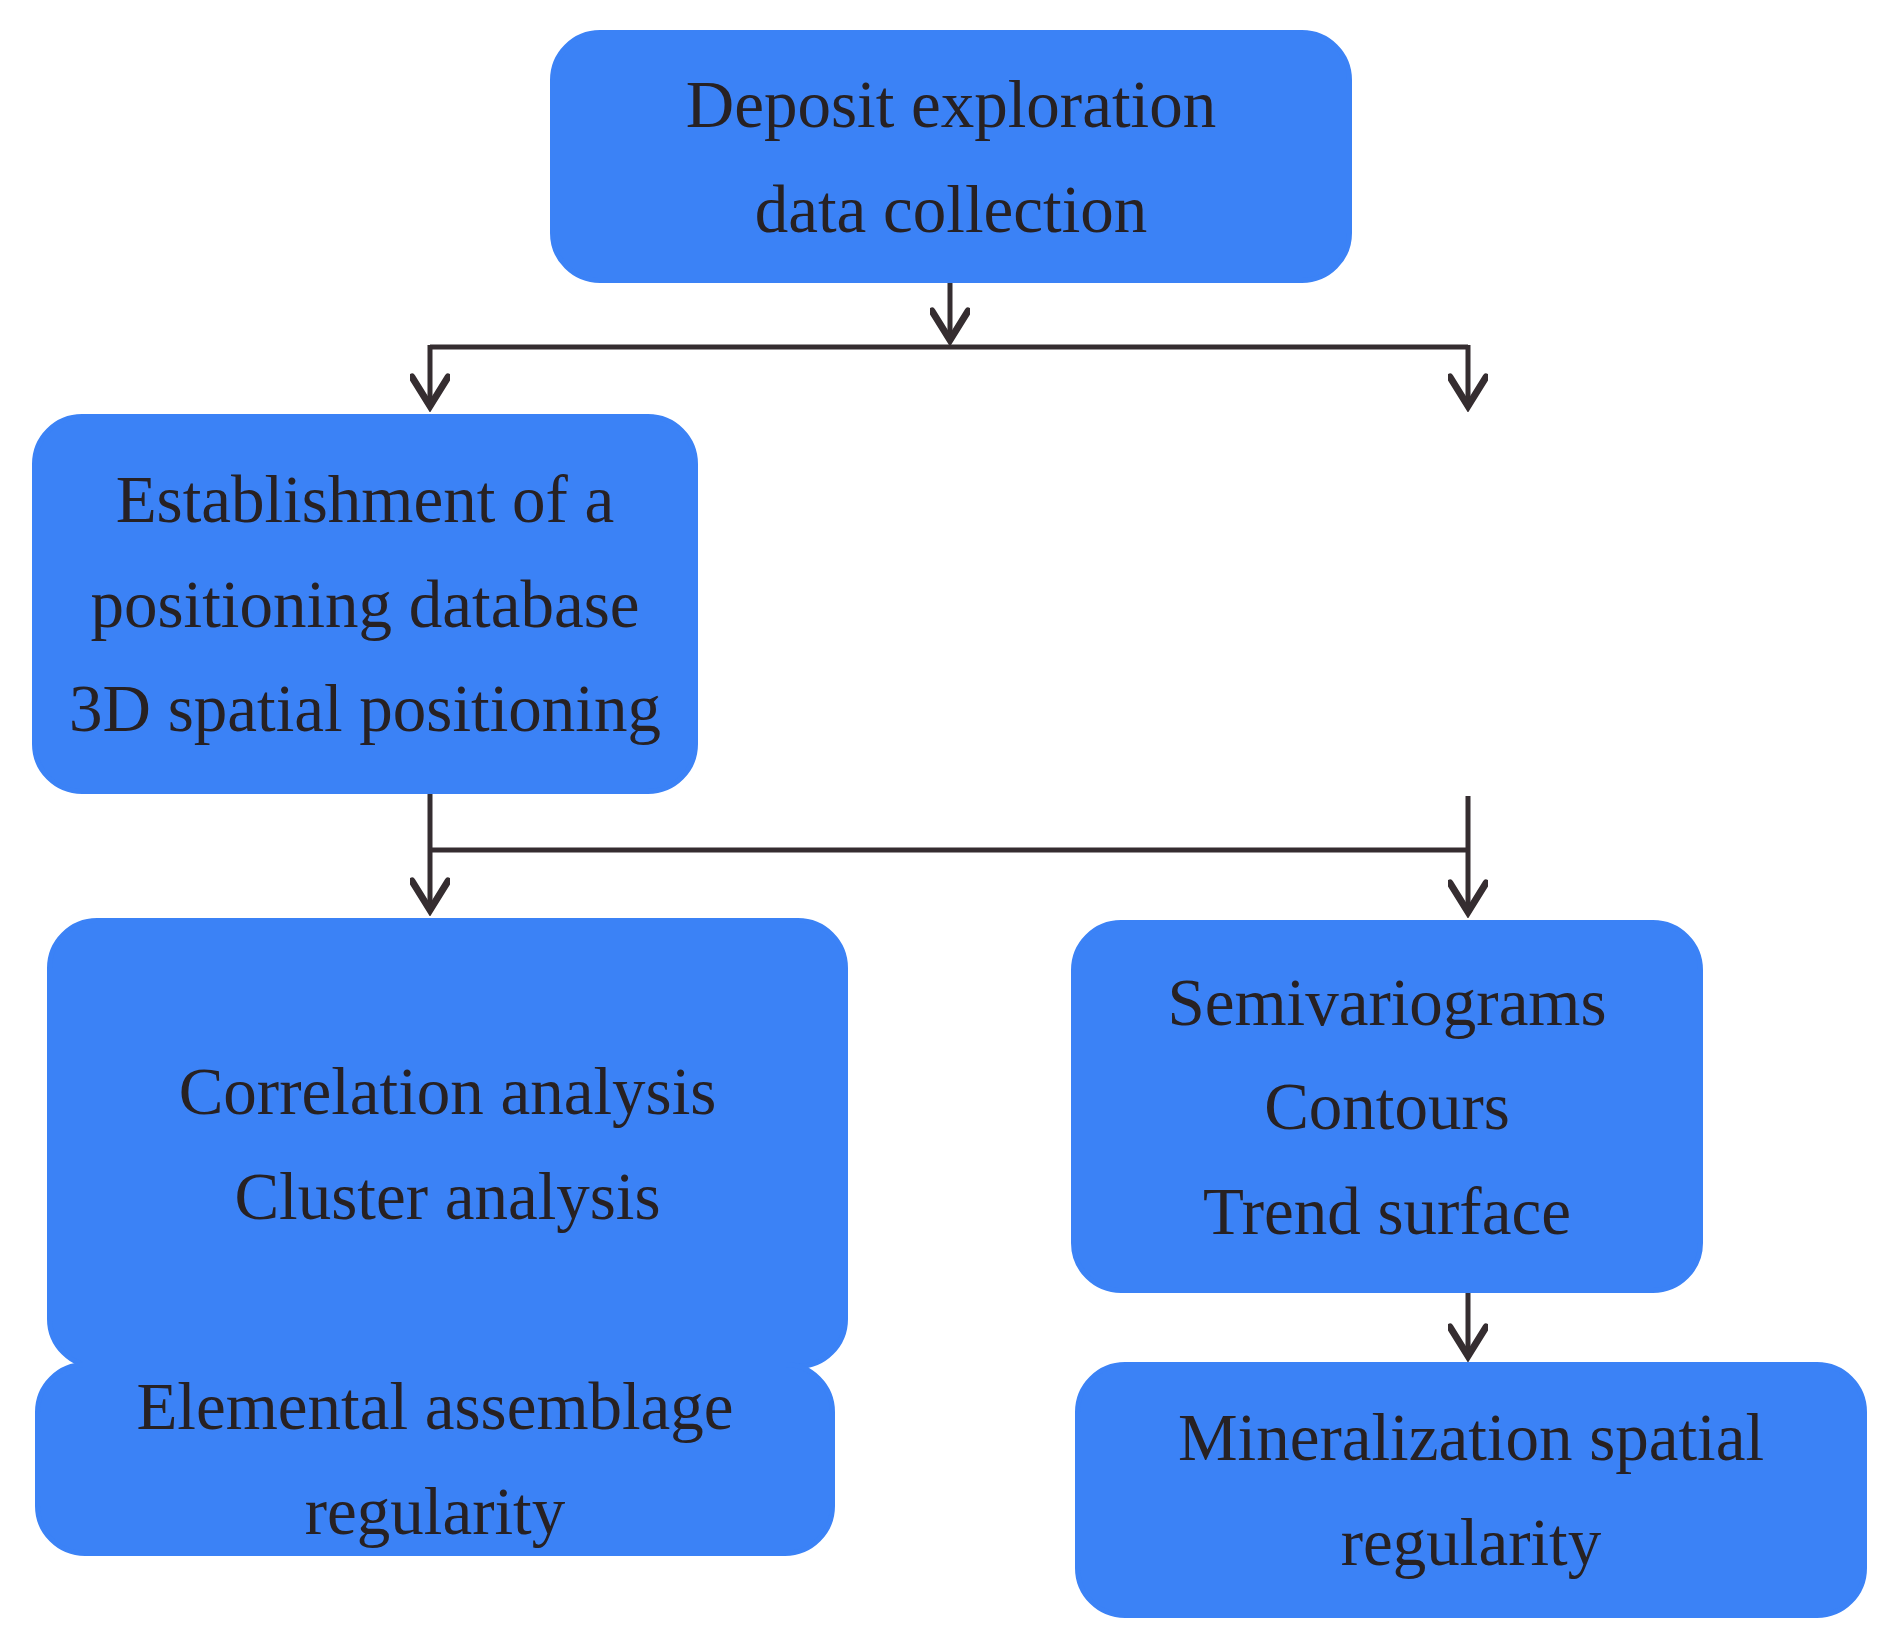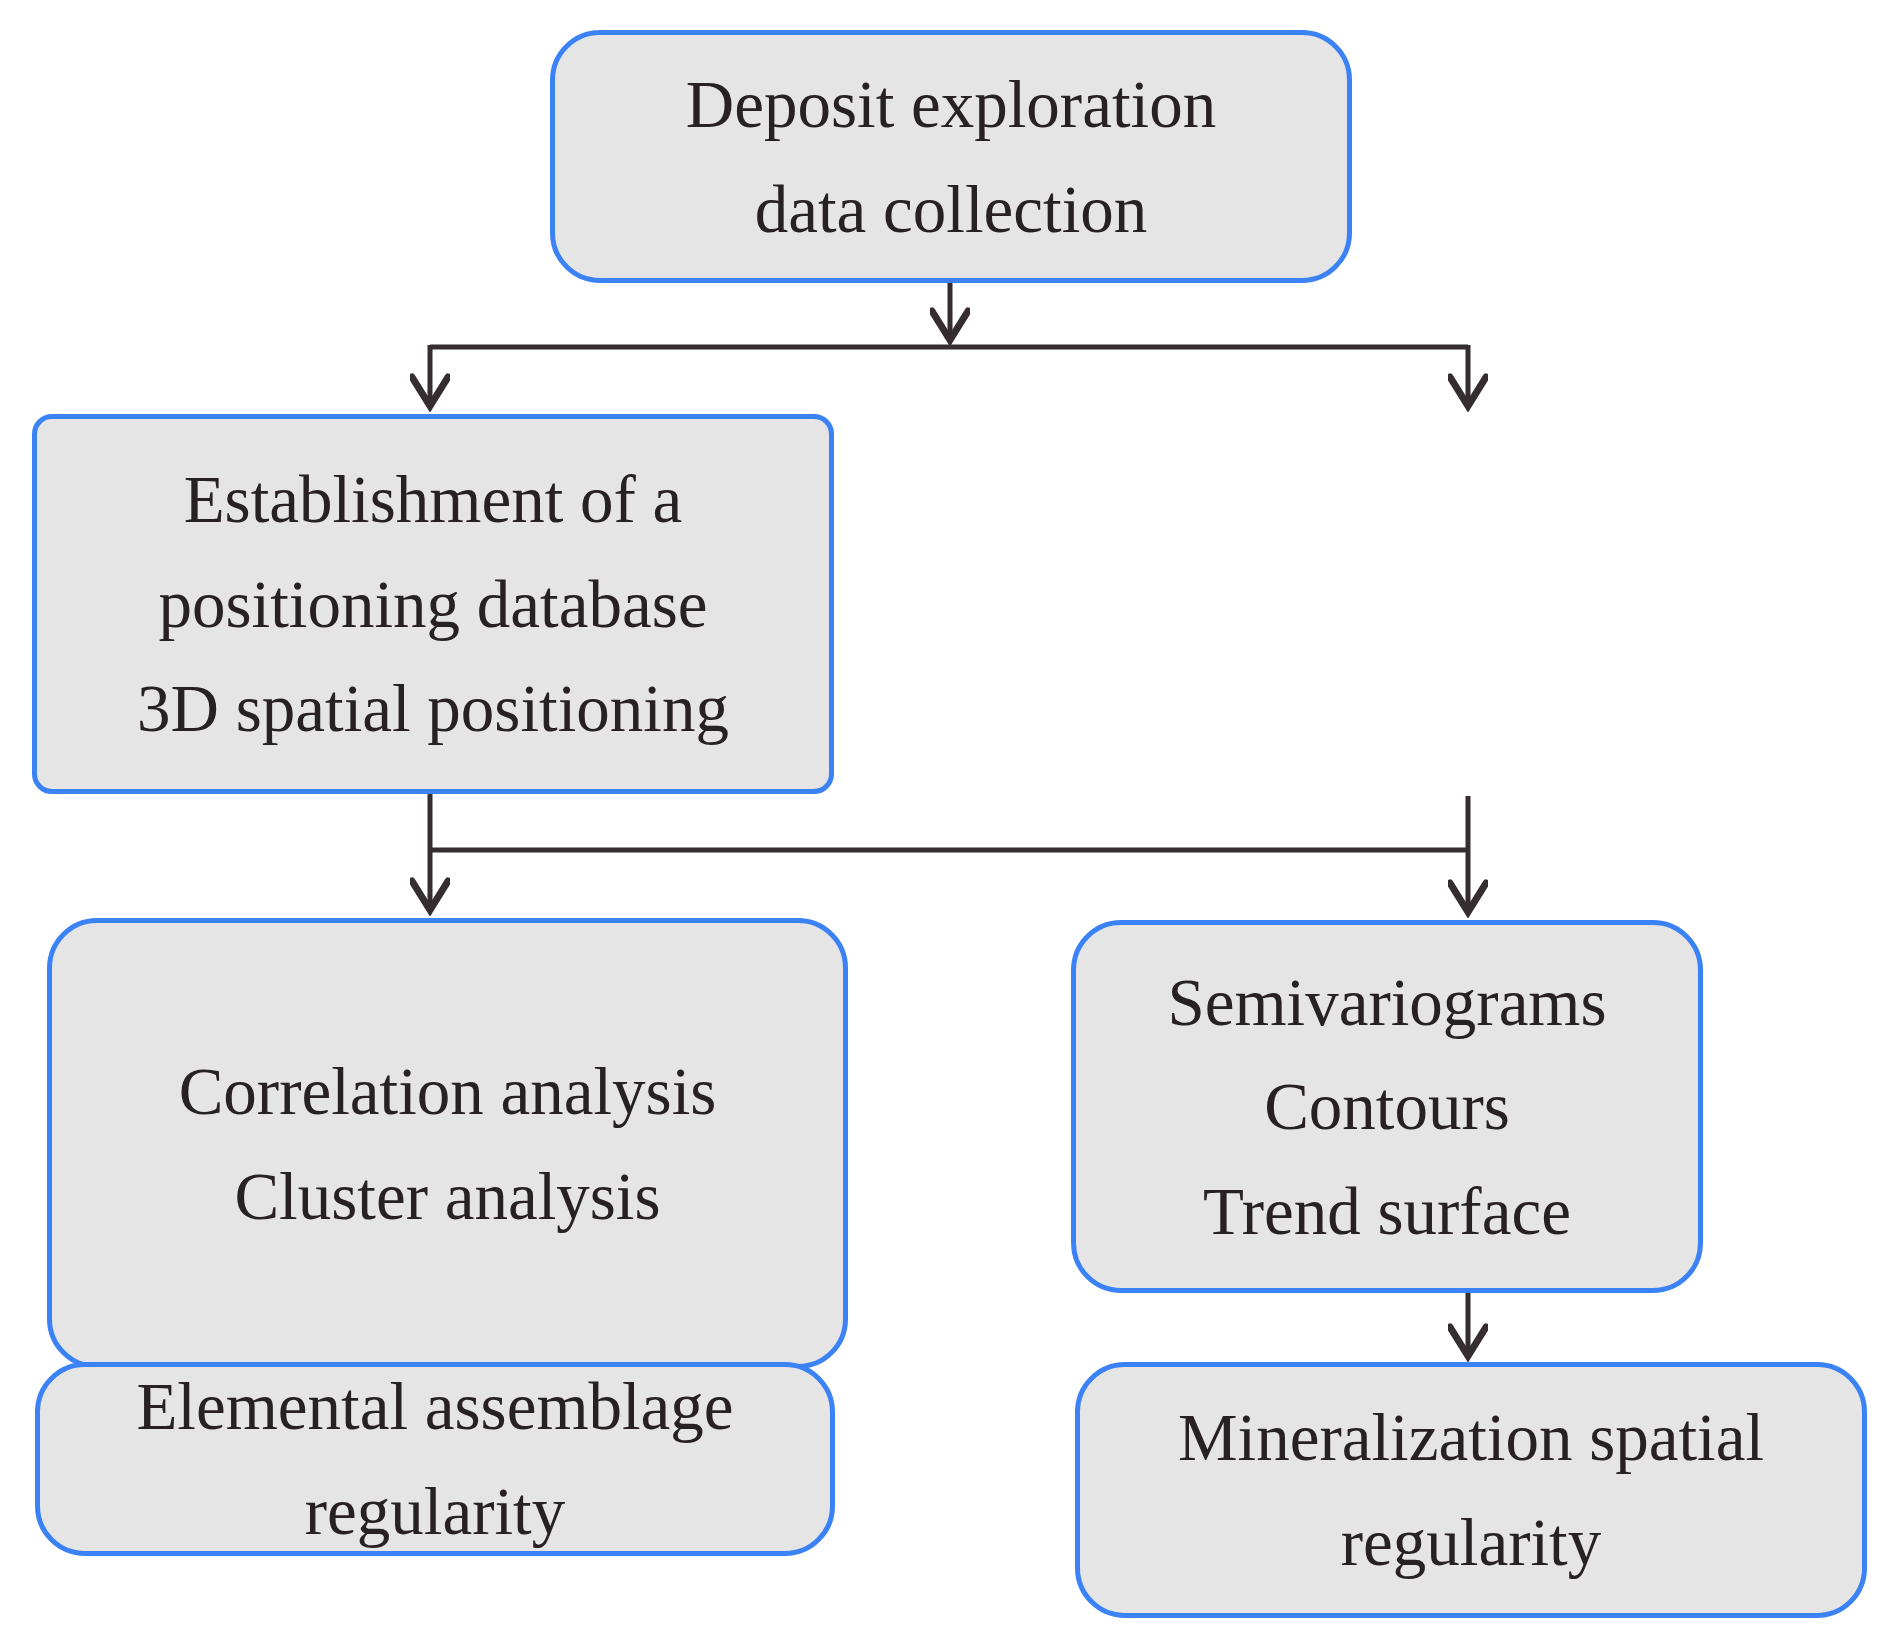--- a/index.html
+++ b/index.html
@@ -14,35 +14,35 @@
   }
   .connectors {
     position: absolute;
     left: 0; top: 0;
     width: 1889px;
     height: 1650px;
   }
   .node {
     position: absolute;
     box-sizing: border-box;
-    background: #e5e5e5;
+    background: #3b82f6;
     border: 5px solid #3b82f6;
     border-radius: 50px;
     display: flex;
     align-items: center;
     justify-content: center;
     text-align: center;
     font-size: 67px;
     line-height: 1.56;
     white-space: nowrap;
   }
   .node .txt { display: block; }
   
   #n-deposit        { left: 550px;  top: 30px;   width: 802px; height: 253px; }
-  #n-database       { left: 32px;   top: 414px;  width: 802px; height: 380px; border-radius: 20px; }
+  #n-database       { left: 32px;   top: 414px;  width: 666px; height: 380px; }
   #n-orebody        { left: 1074px; top: 414px;  width: 790px; height: 384px; }
   #n-analysis       { left: 47px;   top: 918px;  width: 801px; height: 451px; }
   #n-geostat        { left: 1071px; top: 920px;  width: 632px; height: 373px; }
   #n-elemental      { left: 35px;   top: 1362px; width: 800px; height: 194px; }
   #n-mineralization { left: 1075px; top: 1362px; width: 792px; height: 256px; }
 </style>
 </head>
 <body>
 
 <div class="canvas">

